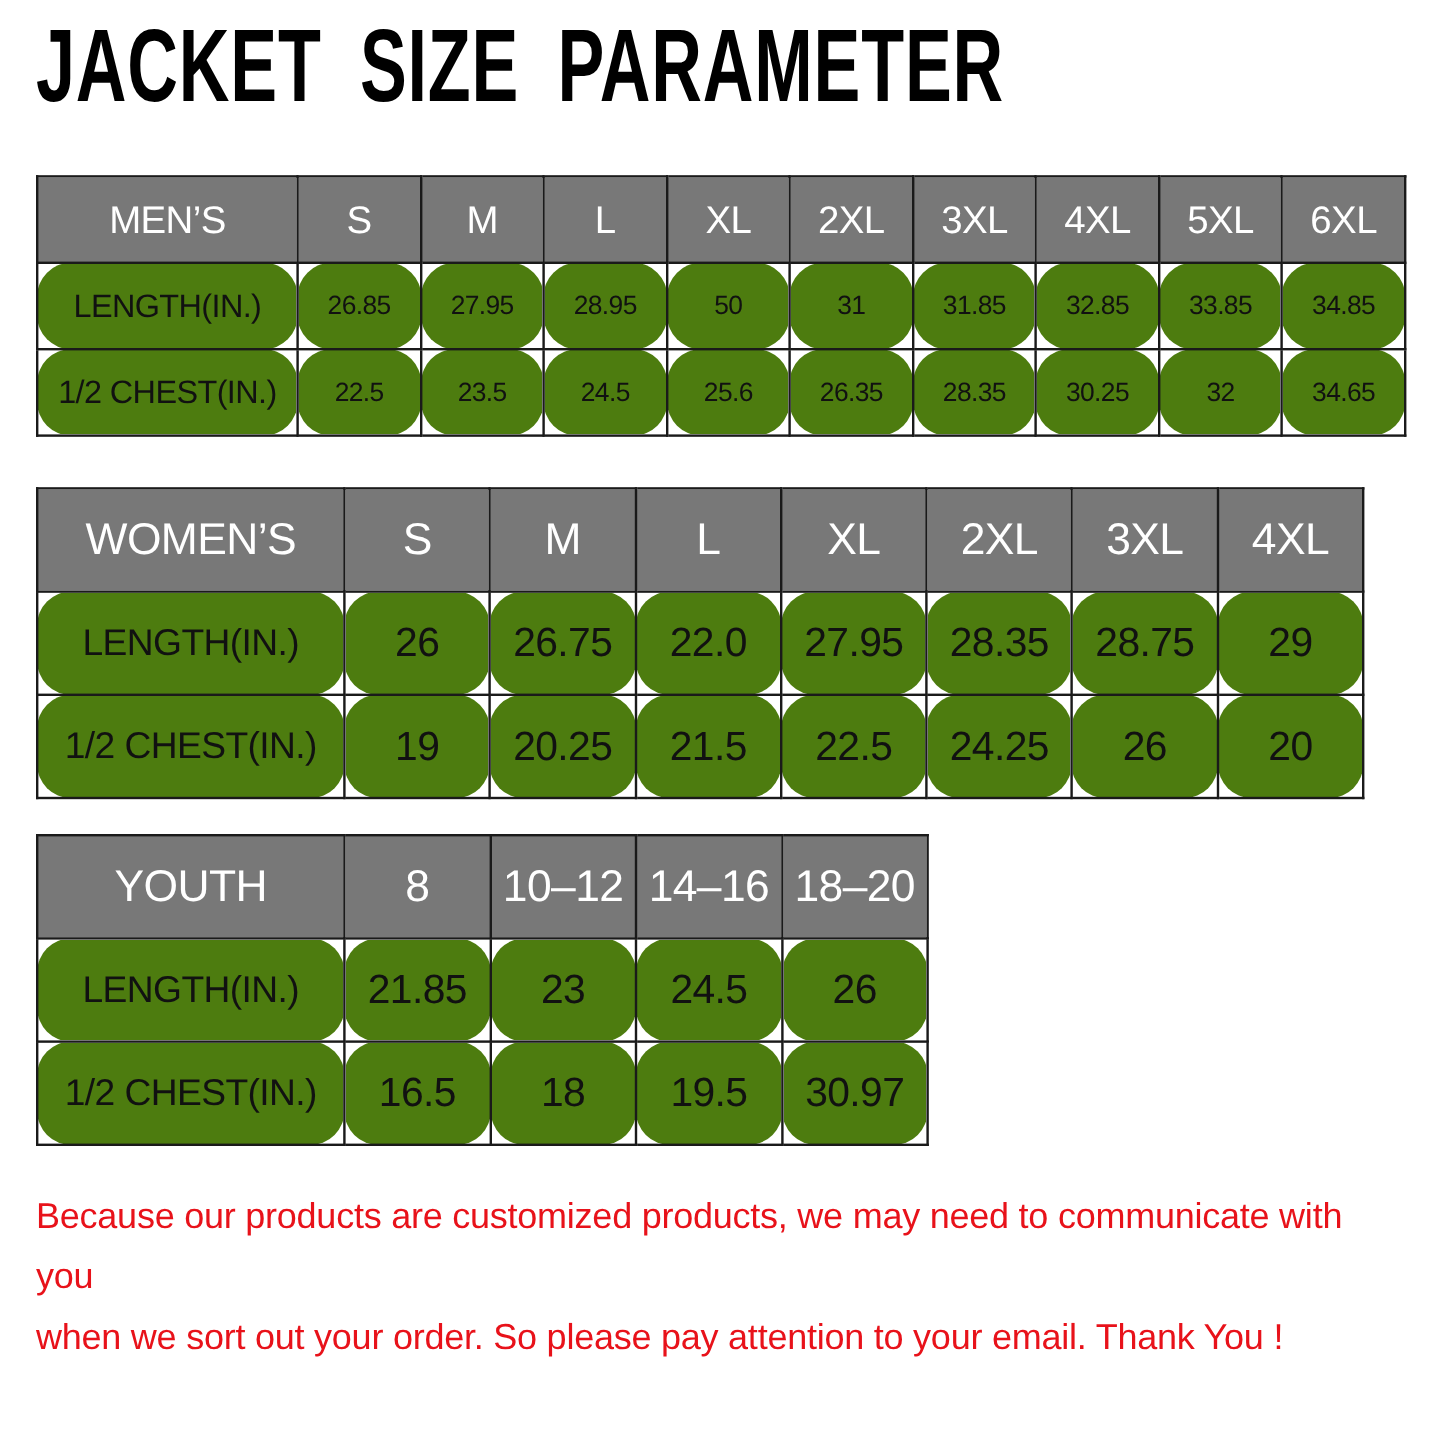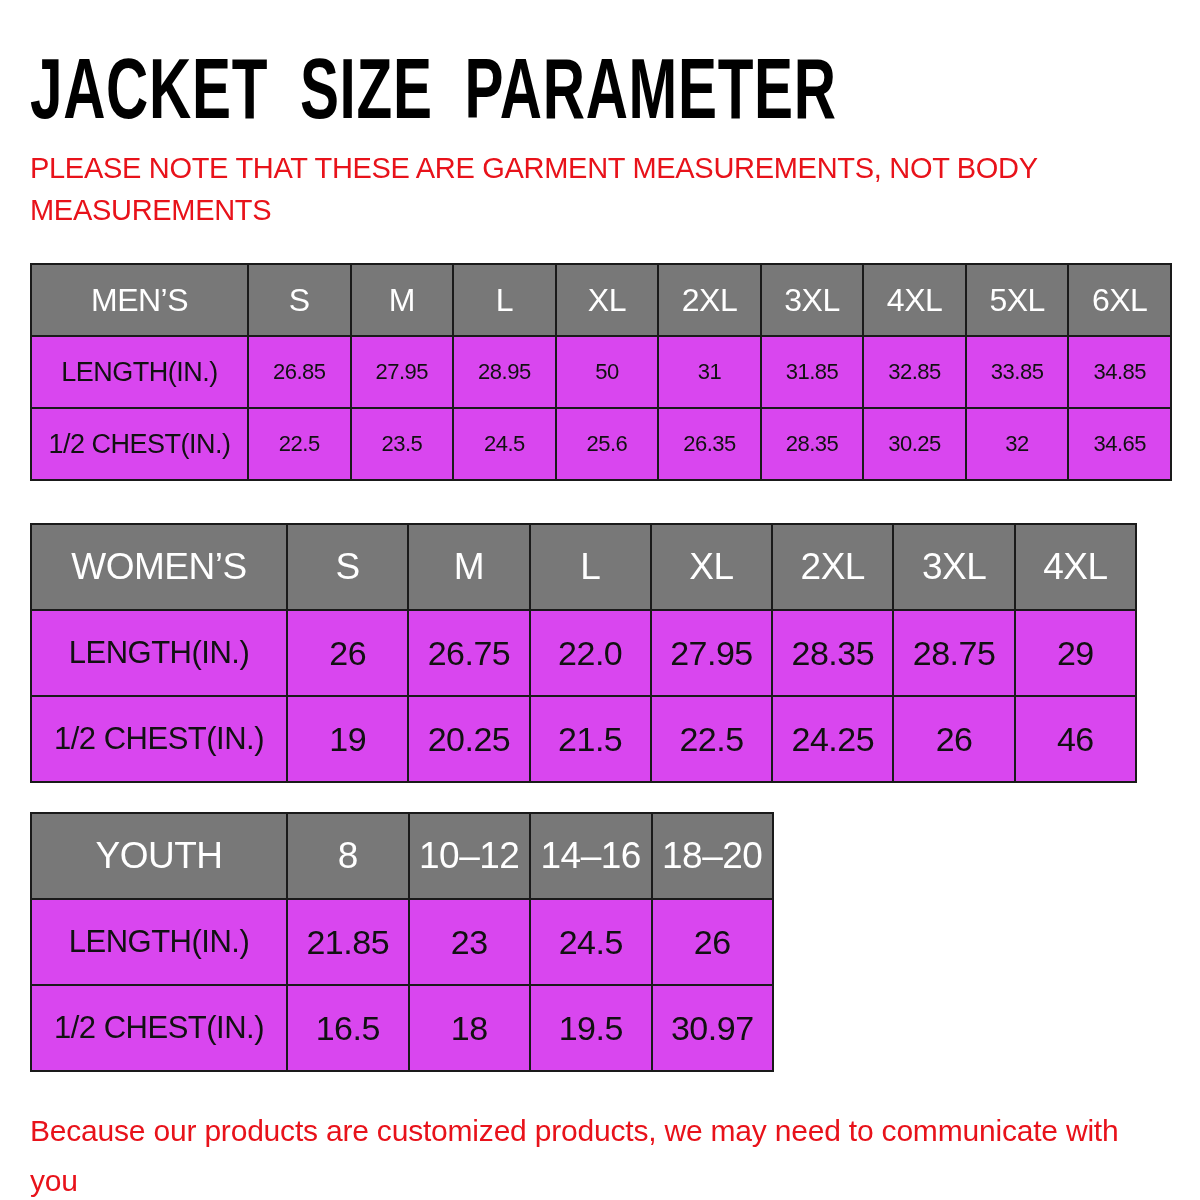--- a/index.html
+++ b/index.html
@@ -6,21 +6,21 @@
   html, body {
     width: 1200px;
     background: #ffffff;
     font-family: "Liberation Sans", sans-serif;
     color: #111111;
   }
   .page {
     position: relative;
     width: 1200px;
     height: 1200px;
-    padding: 39px 28px 0 30px;
+    padding: 6px 28px 0 30px;
     overflow: hidden;
   }
   
   .title {
     display: inline-block;
     font-size: 86px;
     font-weight: bold;
     line-height: 1.0;
     letter-spacing: 1px;
     word-spacing: 22px;
@@ -52,24 +52,24 @@
     vertical-align: middle;
     padding: 0;
     letter-spacing: -0.5px;
     overflow: hidden;
   }
   table.size-table thead th {
     background: #787878;
     color: #ffffff;
     font-weight: normal;
   }
-  table.size-table td { background: #d946ef; color: #111111; }
-
-  
-  .table-mens { width: 1142px; margin-top: 32px; }
+  table.size-table td { background: #4d7c0f; color: #111111; border-radius: 28px; }
+
+  
+  .table-mens { width: 1142px; margin-top: 48px; }
   .table-mens tr { height: 72px; }
   .table-mens th:first-child, .table-mens td:first-child { width: 217px; }
   .table-mens thead th { font-size: 32px; }
   .table-mens td { font-size: 22px; }
   .table-mens td:first-child { font-size: 27px; }
 
   
   .table-womens { width: 1107px; margin-top: 42px; }
   .table-womens tr { height: 86px; }
   .table-womens th:first-child, .table-womens td:first-child { width: 256px; }
@@ -95,22 +95,20 @@
     white-space: pre-line;
   }
 </style>
 </head>
 <body>
 
 <div class="page">
 
   <h1 class="title">JACKET SIZE PARAMETER</h1>
 
-  <p class="note">PLEASE NOTE THAT THESE ARE GARMENT MEASUREMENTS, NOT BODY
-MEASUREMENTS</p>
 
   <table class="size-table table-mens">
       <thead>
         <tr>
           <th>MEN’S</th>
           <th>S</th>
           <th>M</th>
           <th>L</th>
           <th>XL</th>
           <th>2XL</th>
@@ -173,21 +171,21 @@
           <td>29</td>
         </tr>
         <tr>
           <td>1/2 CHEST(IN.)</td>
           <td>19</td>
           <td>20.25</td>
           <td>21.5</td>
           <td>22.5</td>
           <td>24.25</td>
           <td>26</td>
-          <td>46</td>
+          <td>20</td>
         </tr>
       </tbody>
     </table>
 
   <table class="size-table table-youth">
       <thead>
         <tr>
           <th>YOUTH</th>
           <th>8</th>
           <th>10–12</th>

